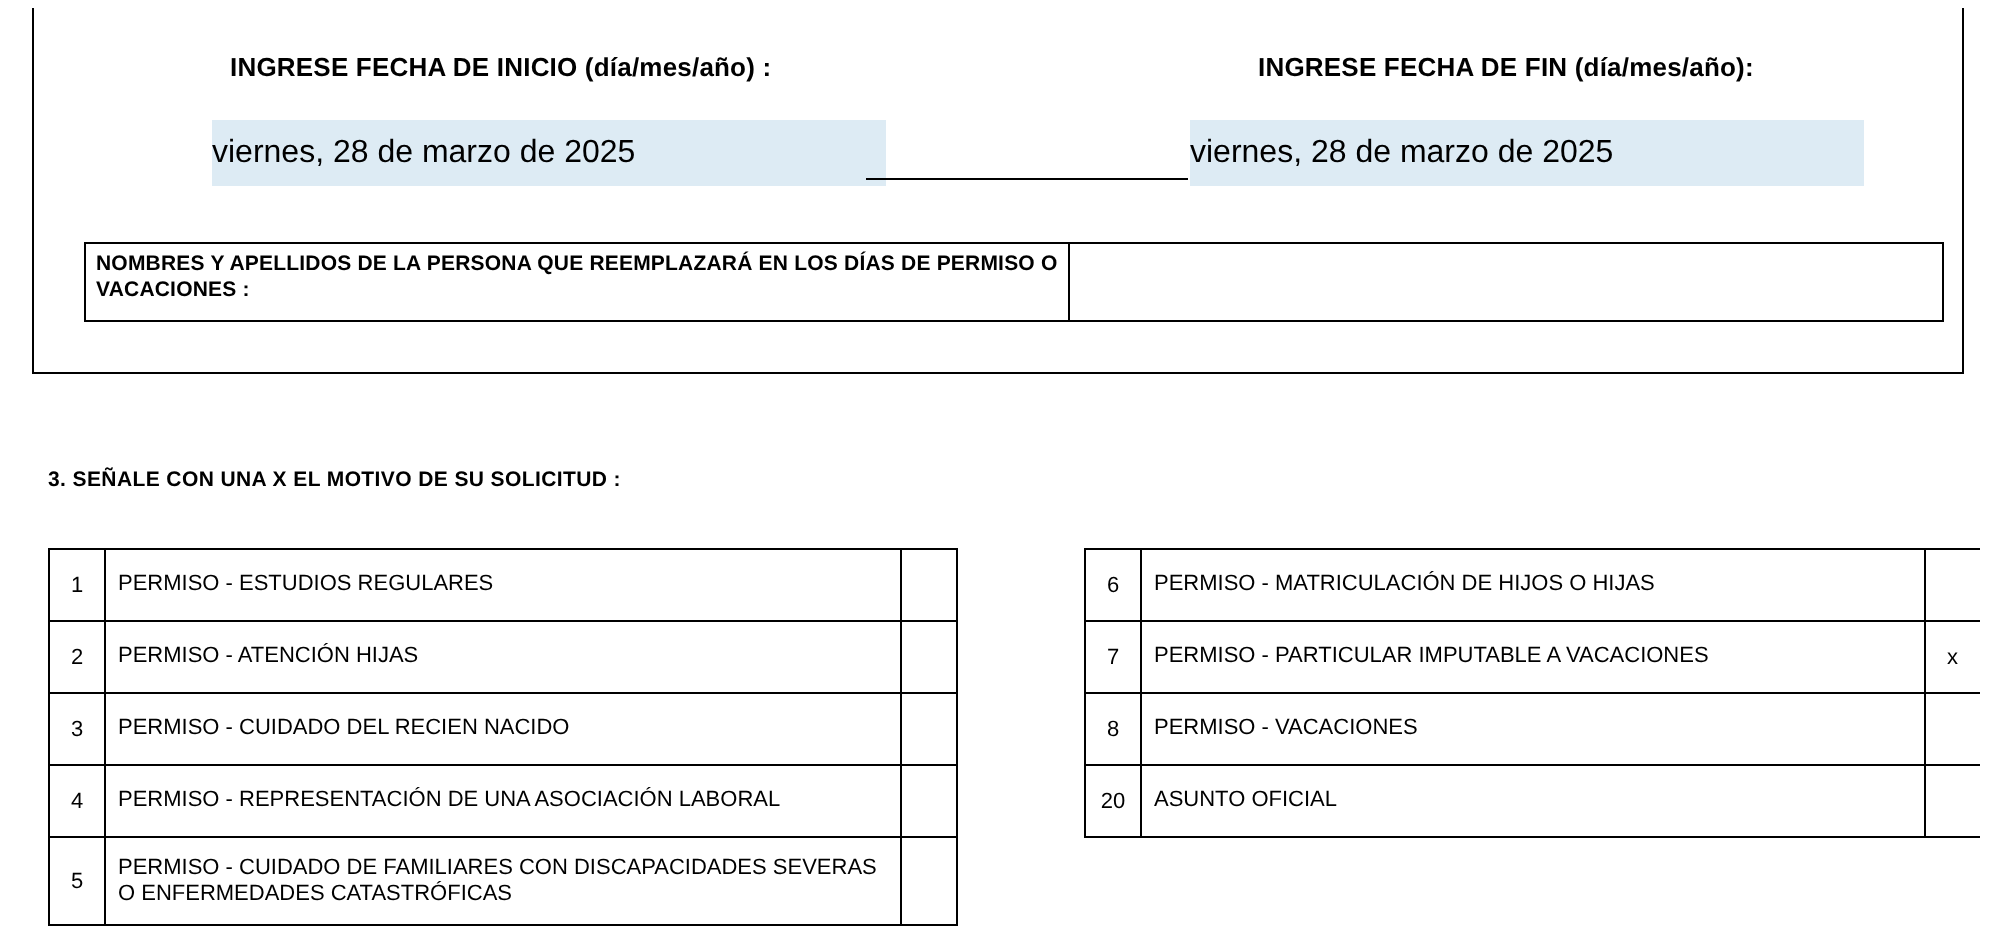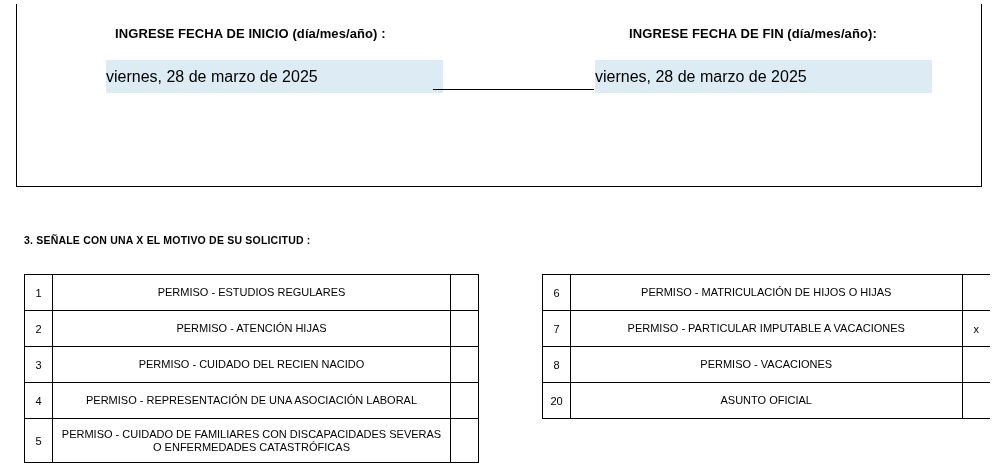--- a/index.html
+++ b/index.html
@@ -111,21 +111,21 @@
     font-size: 11px;
     height: 36px;
     vertical-align: middle;
   }
   .motive-table td.num {
     width: 28px;
     text-align: center;
     font-size: 11px;
   }
   .motive-table td.desc {
-    text-align: center;
+    text-align: left;
     padding: 2px 6px;
     line-height: 13px;
   }
   .motive-table td.mark {
     width: 28px;
     text-align: center;
   }
   #motive-table-right td.mark { border-right: none; }
 
   .tall td { height: 44px; }
@@ -139,20 +139,24 @@
     <div class="date-header" id="date-header-start">INGRESE FECHA DE INICIO (día/mes/año) :</div>
     <div class="date-header" id="date-header-end">INGRESE FECHA DE FIN (día/mes/año):</div>
   </div>
 
   <div class="date-value-box" id="date-start-value">viernes, 28 de marzo de 2025</div>
 
   <div class="date-value-box" id="date-end-value">viernes, 28 de marzo de 2025</div>
 
   <div id="middle-underline"></div>
 
+  <div id="replacement-row">
+    <div id="replacement-label">NOMBRES Y APELLIDOS DE LA PERSONA QUE REEMPLAZARÁ EN  LOS DÍAS DE PERMISO O VACACIONES :</div>
+    <div id="replacement-input"></div>
+  </div>
 
 </div>
 
 <div id="section4-title">3. SEÑALE CON UNA X EL MOTIVO DE SU SOLICITUD :</div>
 
 <table class="motive-table" id="motive-table-left">
   <tbody>
     <tr>
       <td class="num">1</td>
       <td class="desc">PERMISO - ESTUDIOS REGULARES</td>

